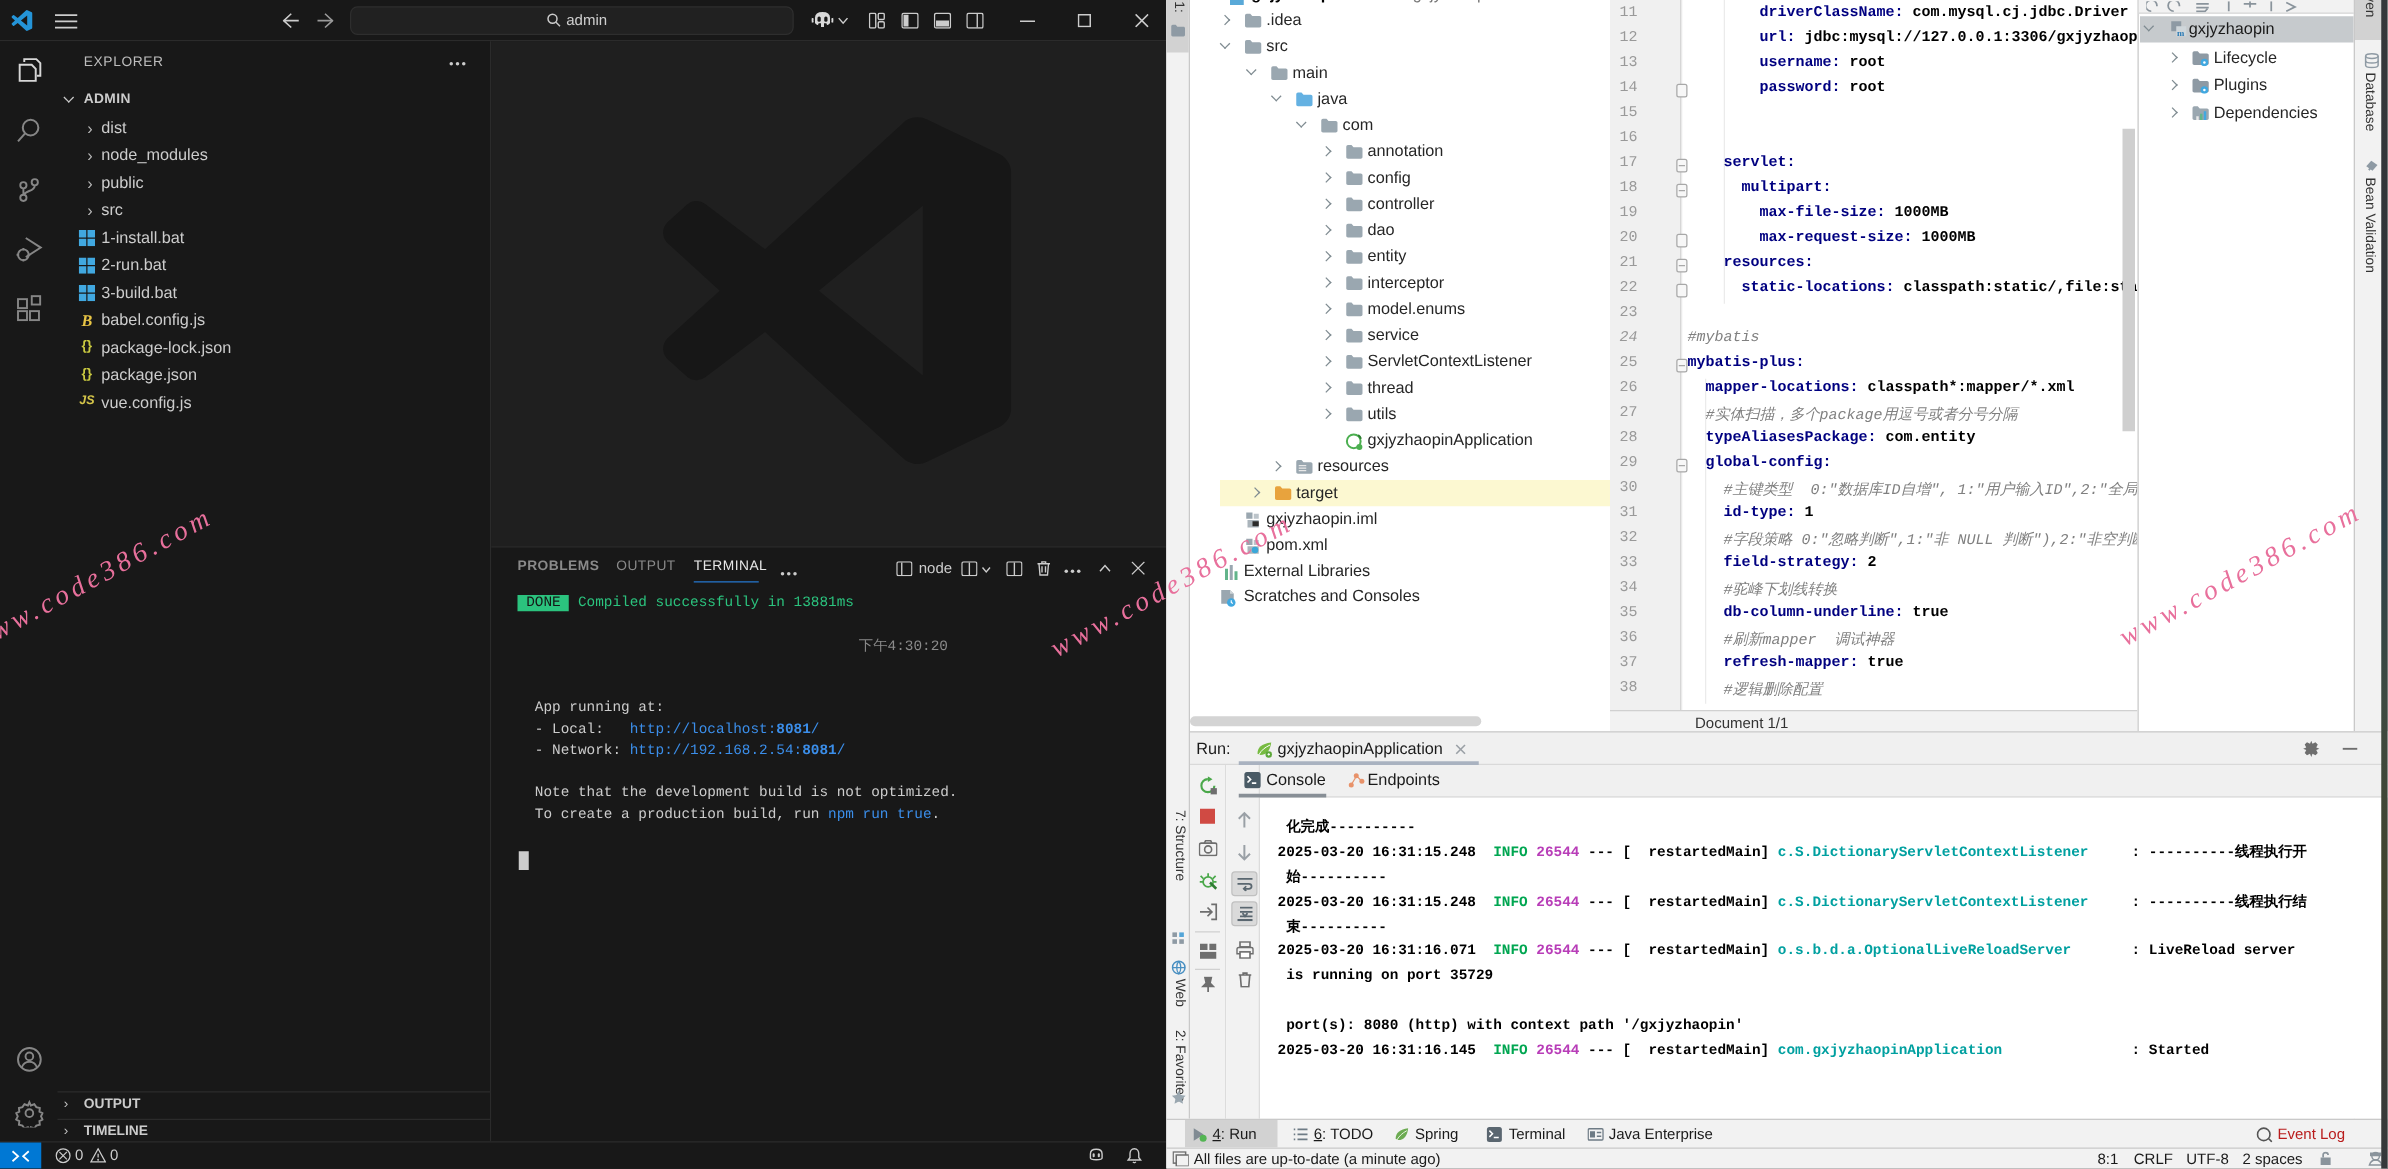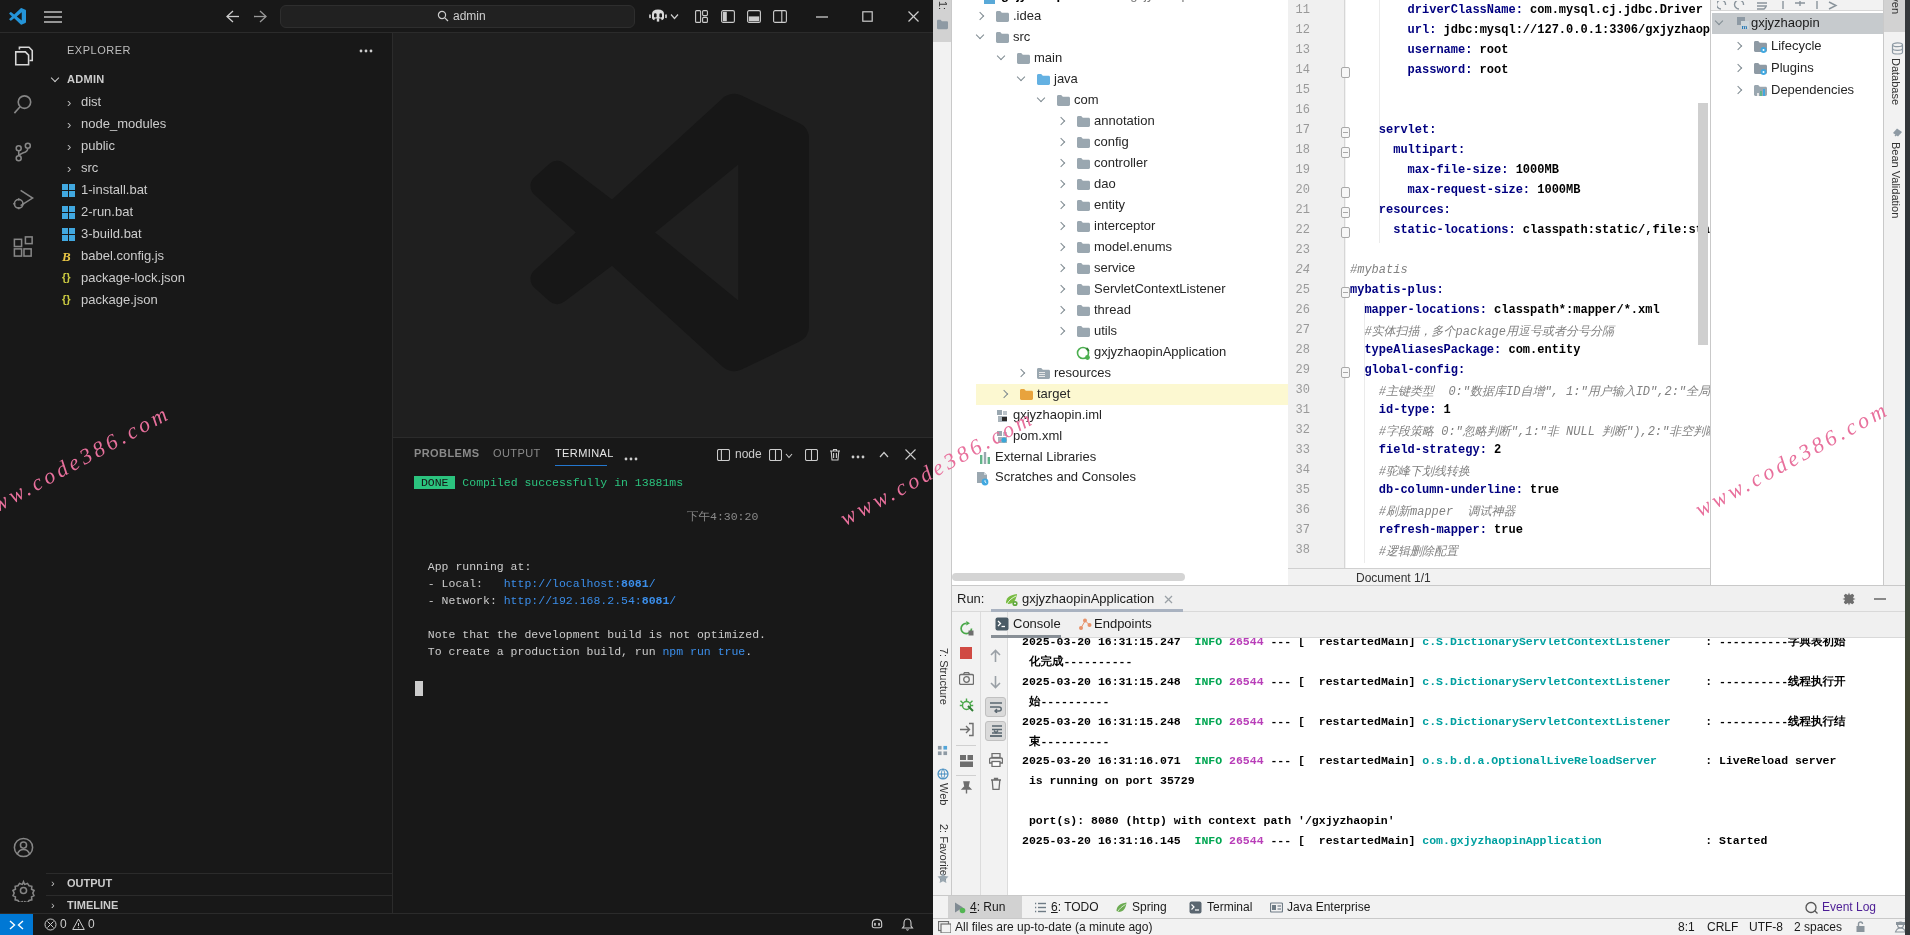--- a/index.html
+++ b/index.html
@@ -1,18 +1,18 @@
 <!DOCTYPE html>
 <html><head>
 <meta charset="utf-8">
 <style>
   * { margin:0; padding:0; box-sizing:border-box; }
   html,body { width:1910px; height:935px; overflow:hidden; background:#1f1f1f; }
   #page { position:absolute; top:0; left:0; width:1910px; height:935px; overflow:hidden;
-          font-family:"Liberation Sans", sans-serif; }
+          font-family:"Liberation Sans", sans-serif;text-align:center; }
   .abs { position:absolute; }
   
   #vsc { position:absolute; left:0; top:0; width:933px; height:935px; background:#181818; overflow:hidden; }
   #vsc .titlebar { position:absolute; left:0; top:0; width:933px; height:33px; background:#181818; border-bottom:1px solid #2b2b2b; }
   #vsc .searchbox { position:absolute; left:280px; top:5px; width:355px; height:23px; background:#212121; border:1px solid #2e2e2e; border-radius:6px; color:#cfcfcf; font-size:12px; }
   #vsc .editor { position:absolute; left:393px; top:33px; width:540px; height:404px; background:#1f1f1f; }
   #vsc .sidebar { position:absolute; left:46px; top:33px; width:347px; height:880px; background:#181818; border-right:1px solid #2b2b2b; }
   #vsc .activity { position:absolute; left:0; top:33px; width:46px; height:880px; background:#181818; }
   #vsc .panel { position:absolute; left:393px; top:437px; width:540px; height:476px; background:#181818; border-top:1px solid #2b2b2b; }
   #vsc .statusbar { position:absolute; left:0; top:913px; width:933px; height:22px; background:#181818; border-top:1px solid #2b2b2b; }
@@ -260,20 +260,24 @@
           <span class="nm">babel.config.js</span>
         </div>
       <div class="trow" style="top:234px;">
           <span class="ic" style="color:#cbcb41; font-weight:bold; font-size:11px;">{}</span>
           <span class="nm">package-lock.json</span>
         </div>
       <div class="trow" style="top:256px;">
           <span class="ic" style="color:#cbcb41; font-weight:bold; font-size:11px;">{}</span>
           <span class="nm">package.json</span>
         </div>
+      <div class="trow" style="top:278px;">
+          <span class="ic" style="color:#d6c64a; font-weight:bold; font-size:10px; font-style:italic;">JS</span>
+          <span class="nm">vue.config.js</span>
+        </div>
       <div class="abs" style="left:0; top:840px; width:347px; border-top:1px solid #2b2b2b;"></div>
       <div class="abs" style="left:5px; top:844px; font-size:11px; color:#c2c2c2;">›</div>
       <div class="abs" style="left:21px; top:844px; font-size:11px; font-weight:bold; color:#cccccc;">OUTPUT</div>
       <div class="abs" style="left:0; top:862px; width:347px; border-top:1px solid #2b2b2b;"></div>
       <div class="abs" style="left:5px; top:866px; font-size:11px; color:#c2c2c2;">›</div>
       <div class="abs" style="left:21px; top:866px; font-size:11px; font-weight:bold; color:#cccccc;">TIMELINE</div>
     </div>
 
     <div class="panel">
       <div class="ptab" style="left:21px;font-weight:bold;">PROBLEMS</div>
@@ -857,21 +861,20 @@
             <circle cx="11.5" cy="8" r="2"></circle>
           </g>
           <g stroke="#e8926a" stroke-width="1">
             <line x1="3.5" y1="10" x2="6.5" y2="5"></line>
             <line x1="8" y1="4.5" x2="10.5" y2="7"></line>
           </g>
         </svg>
       <div class="abs" style="left:142px; top:31px; font-size:13px; color:#1a1a1a;">Endpoints</div>
 
       <div class="abs" style="left:56px; top:53px; width:902px; height:257px; overflow:hidden;">
-      <div class="logline" style="left:14px; top:-4px;">2025-03-20 16:31:15.247  <span class="lg">INFO</span> <span class="lp">26544</span> --- [  restartedMain] <span class="lc">c.S.DictionaryServletContextListener</span>     : ----------字典表初始</div>
       <div class="logline" style="left:14px; top:16px;"> 化完成----------</div>
       <div class="logline" style="left:14px; top:36px;">2025-03-20 16:31:15.248  <span class="lg">INFO</span> <span class="lp">26544</span> --- [  restartedMain] <span class="lc">c.S.DictionaryServletContextListener</span>     : ----------线程执行开</div>
       <div class="logline" style="left:14px; top:56px;"> 始----------</div>
       <div class="logline" style="left:14px; top:76px;">2025-03-20 16:31:15.248  <span class="lg">INFO</span> <span class="lp">26544</span> --- [  restartedMain] <span class="lc">c.S.DictionaryServletContextListener</span>     : ----------线程执行结</div>
       <div class="logline" style="left:14px; top:96px;"> 束----------</div>
       <div class="logline" style="left:14px; top:116px;">2025-03-20 16:31:16.071  <span class="lg">INFO</span> <span class="lp">26544</span> --- [  restartedMain] <span class="lc">o.s.b.d.a.OptionalLiveReloadServer</span>       : LiveReload server</div>
       <div class="logline" style="left:14px; top:136px;"> is running on port 35729</div>
       <div class="logline" style="left:14px; top:176px;"> port(s): 8080 (http) with context path '/gxjyzhaopin'</div>
       <div class="logline" style="left:14px; top:196px;">2025-03-20 16:31:16.145  <span class="lg">INFO</span> <span class="lp">26544</span> --- [  restartedMain] <span class="lc">com.gxjyzhaopinApplication</span>               : Started</div>
       </div>
@@ -910,21 +913,21 @@
           <rect x="0.5" y="2" width="12" height="9" rx="1" fill="none" stroke="#6e7b85" stroke-width="1.2"></rect>
           <rect x="2" y="4" width="4" height="5" fill="#6e7b85"></rect>
           <line x1="7.5" y1="5" x2="11" y2="5" stroke="#6e7b85" stroke-width="1.2"></line>
           <line x1="7.5" y1="8" x2="11" y2="8" stroke="#6e7b85" stroke-width="1.2"></line>
         </svg>
       <div class="abs" style="left:354px; top:4px; color:#1a1a1a;">Java Enterprise</div>
       <svg class="abs" style="left:872px; top:5px;" width="13" height="13" viewBox="0 0 13 13">
           <circle cx="6" cy="6.5" r="5" fill="none" stroke="#555" stroke-width="1.3"></circle>
           <path d="M10 10 12.5 12.5" stroke="#555" stroke-width="1.3"></path>
         </svg>
-      <div class="abs" style="left:889px; top:4px; color:#4c1d95;">Event Log</div>
+      <div class="abs" style="left:889px; top:4px; color:#b91c1c;">Event Log</div>
     </div>
 
     <div class="status">
       <svg class="abs" style="left:5px; top:2px;" width="13" height="12" viewBox="0 0 13 12">
           <rect x="0.5" y="0.5" width="10" height="9" fill="none" stroke="#6e6e6e" stroke-width="1.2"></rect>
           <rect x="3" y="3" width="10" height="9" fill="#f2f2f2" stroke="#6e6e6e" stroke-width="1.2"></rect>
         </svg>
       <div class="abs" style="left:22px; top:1px; color:#1a1a1a;">All files are up-to-date (a minute ago)</div>
       <div class="abs" style="left:745px; top:1px; color:#1a1a1a;">8:1</div>
       <div class="abs" style="left:774px; top:1px; color:#1a1a1a;">CRLF</div>

